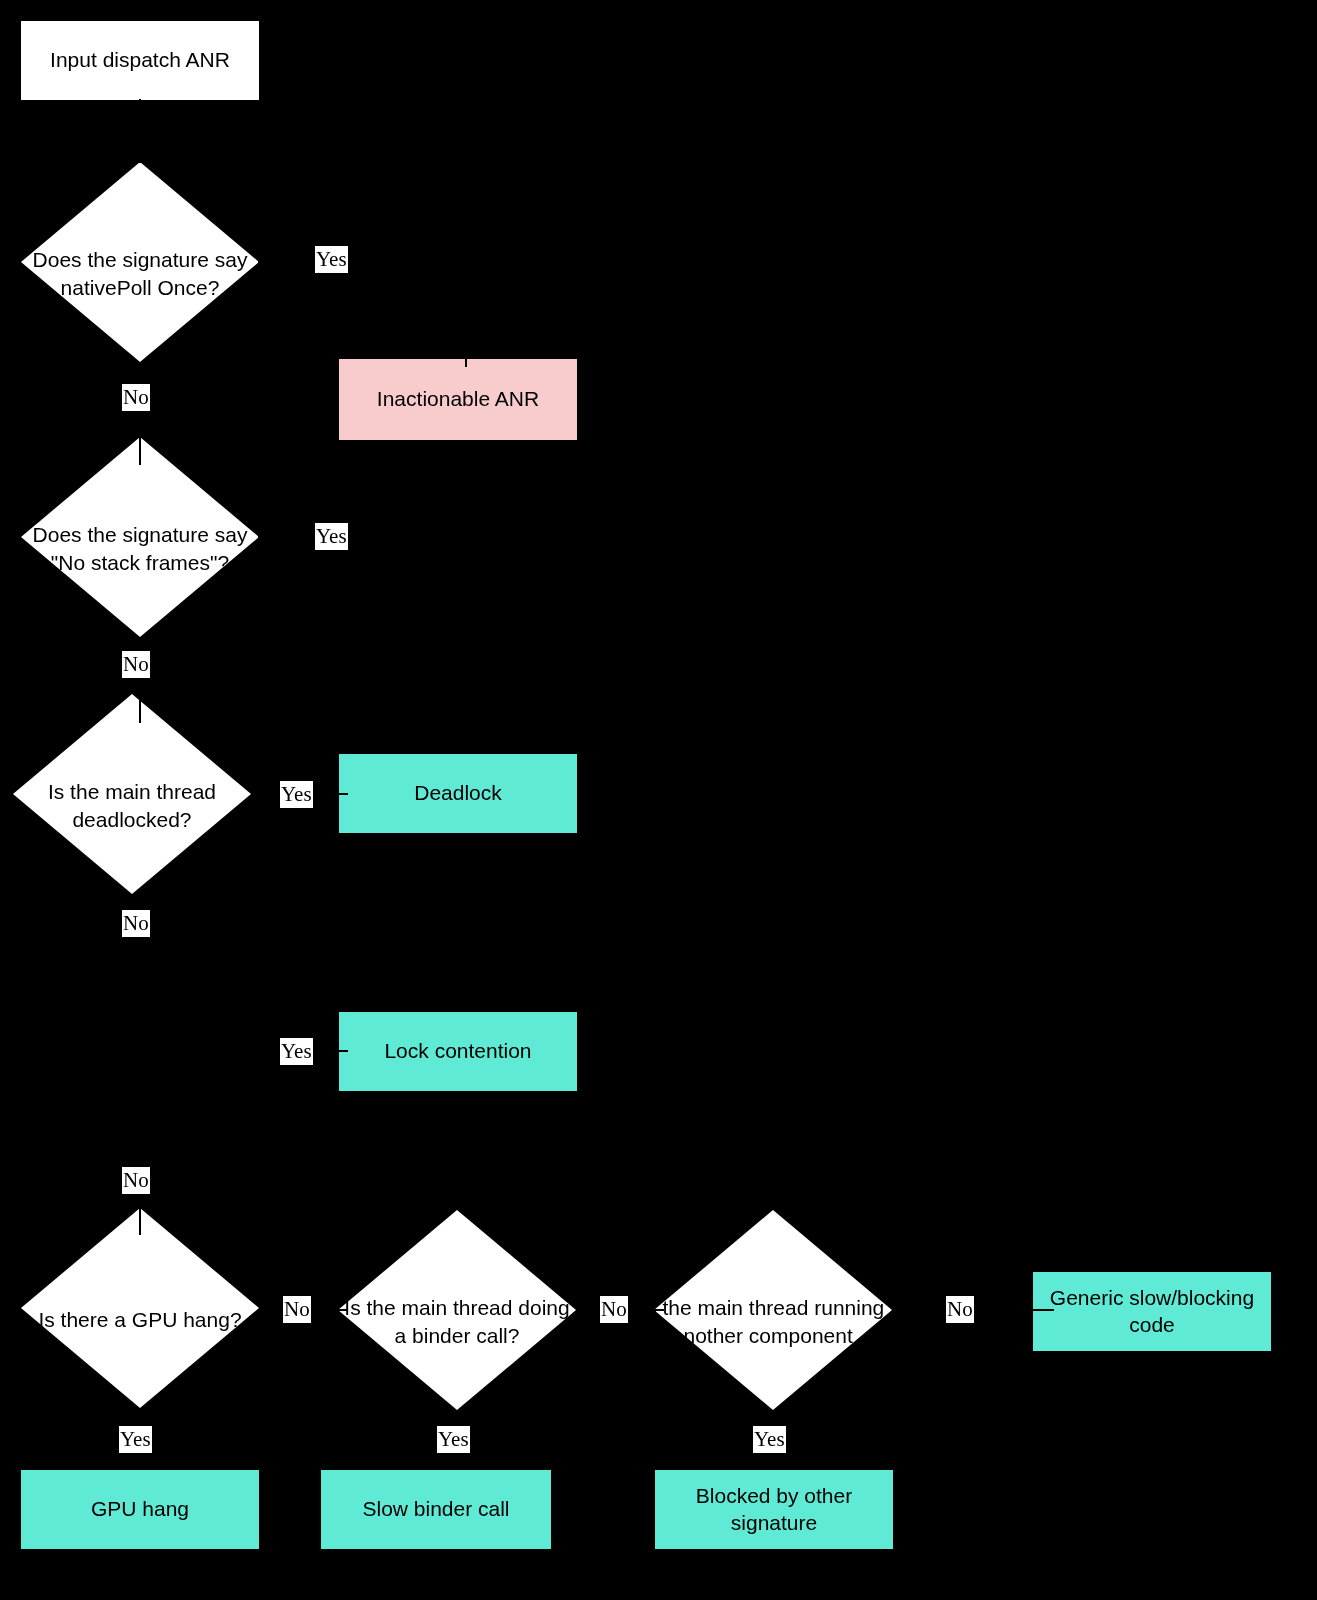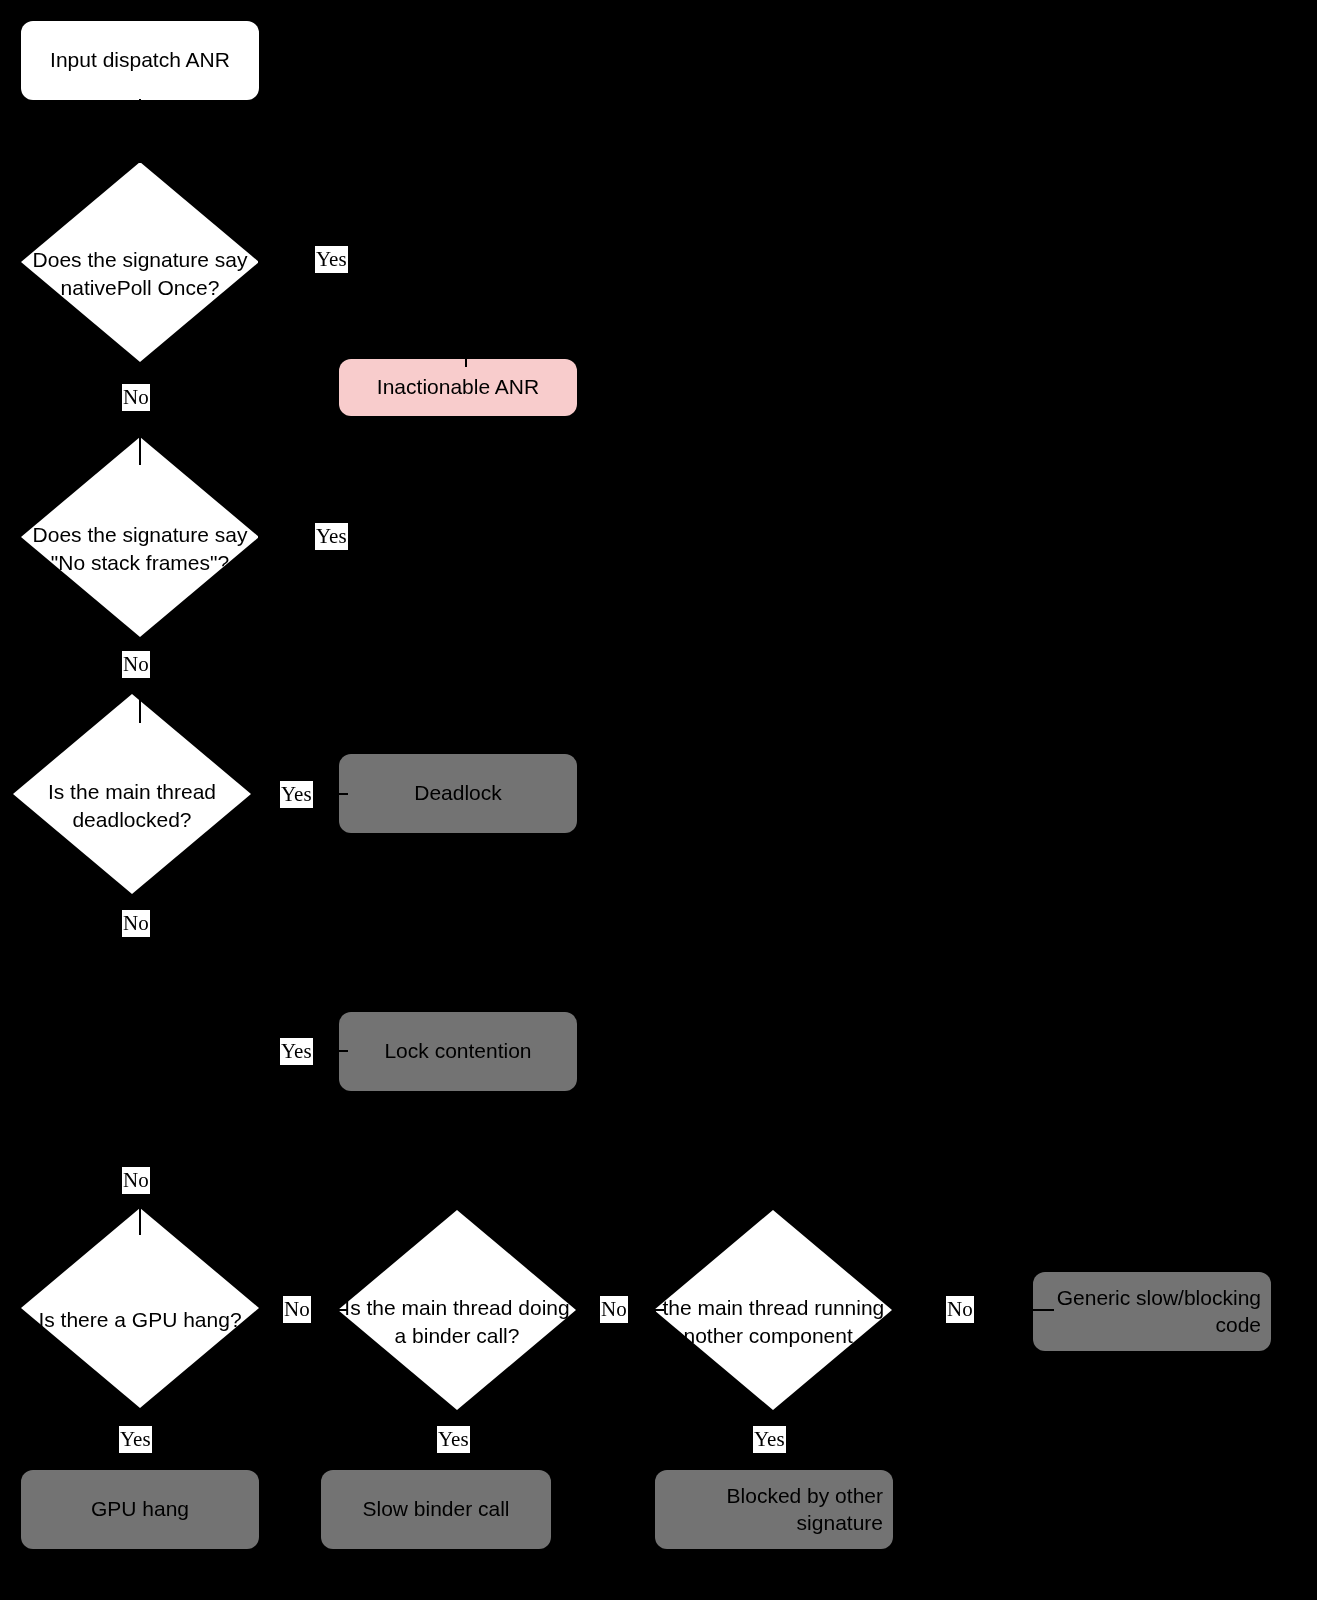--- a/index.html
+++ b/index.html
@@ -26,27 +26,27 @@
     display: flex;
     align-items: center;
     justify-content: center;
     text-align: center;
     color: #000000;
     line-height: 1.28;
   }
 
   
   .box {
-    border-radius: 12px;
+    border-radius: 0;
     font-size: 21px;
     padding: 13px 10px;
   }
   .box.start   { background: #ffffff; }
   .box.bad     { background: #f8cccc; }
-  .box.good    { background: #737373; text-align: right; }
+  .box.good    { background: #5eead4; }
 
   
   .decision {
     background: transparent;
   }
   .decision .diamond-shape {
     position: absolute;
     left: 0; top: 0;
     width: 100%; height: 100%;
     background: #ffffff;
@@ -138,21 +138,21 @@
   <div class="node decision" style="left:338px; top:1210px; width:238px; height:200px;">
     <div class="diamond-shape"></div>
     <span class="decision-text">Is the main thread doing a binder call?</span>
   </div>
 
   <div class="node decision overflow" style="left:654px; top:1210px; width:238px; height:200px;">
     <div class="diamond-shape"></div>
     <span class="decision-text">Is the main thread running another component</span>
   </div>
 
-  <div class="node box bad" style="left:339px; top:359px; width:238px; height:57px;">
+  <div class="node box bad" style="left:339px; top:359px; width:238px; height:81px;">
     <span>Inactionable ANR</span>
   </div>
 
   <div class="node box good" style="left:339px; top:754px; width:238px; height:79px;">
     <span>Deadlock</span>
   </div>
 
   <div class="node box good" style="left:339px; top:1012px; width:238px; height:79px;">
     <span>Lock contention</span>
   </div>

